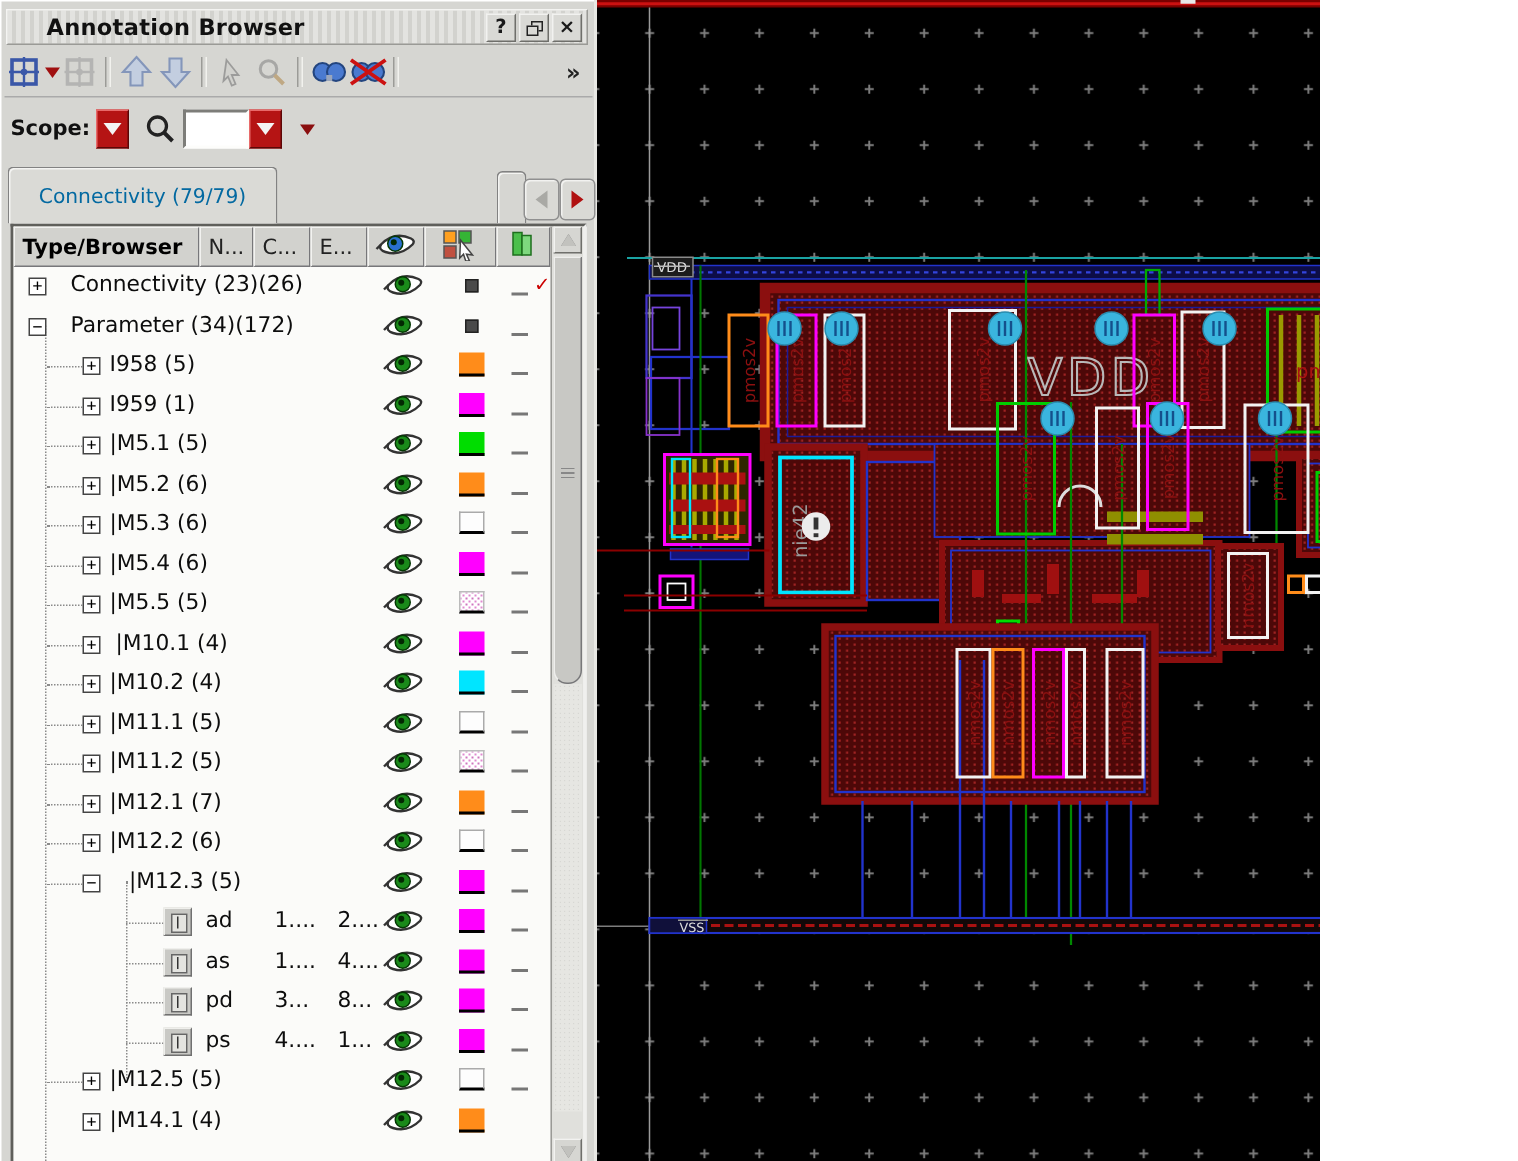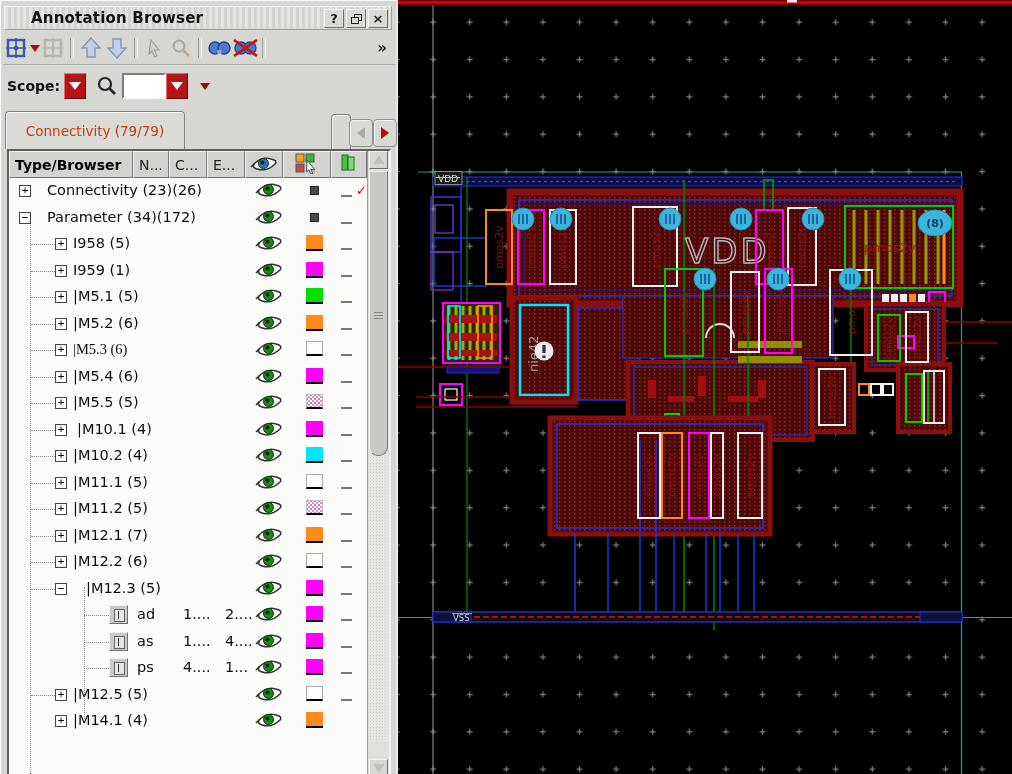--- a/index.html
+++ b/index.html
@@ -1,16 +1,16 @@
 <!DOCTYPE html>
 <html><head>
 <meta charset="utf-8">
 <style>
   html,body{margin:0;padding:0;background:#fff;}
-  #stage{position:relative;width:1012px;height:774px;overflow:hidden;background:#e8e8e4;
+  #stage{position:relative;width:880px;height:774px;overflow:hidden;background:#e8e8e4;
          font-family:"DejaVu Sans","Liberation Sans",sans-serif;-webkit-font-smoothing:none;}
   
   #win{position:absolute;left:0;top:0;width:396px;height:774px;background:#d6d6d2;
        border-left:1px solid #fff;border-top:1px solid #fff;box-sizing:border-box;}
   #titlebar{position:absolute;left:3px;top:5px;width:388px;height:24px;
     background:repeating-linear-gradient(90deg,#e3e3e0 0 3px,#d2d2ce 3px 6px);
     border:1px solid #9a9a96;border-top-color:#f4f4f2;border-left-color:#f4f4f2;
     display:flex;align-items:center;box-sizing:border-box;}
   #titlebar .t{font-weight:bold;font-size:15px;color:#111;padding-left:26px;letter-spacing:.2px;}
   .tbtns{margin-left:auto;display:flex;gap:2px;padding-right:3px;}
@@ -32,21 +32,21 @@
   #scoperow .lbl{font-weight:bold;font-size:14px;color:#111;margin-right:4px;}
   .combo{display:flex;height:26px;}
   .field{background:#fff;border:2px solid;border-color:#7d7d79 #fdfdfb #fdfdfb #7d7d79;
     font-size:13.5px;color:#222;display:flex;align-items:center;padding:0 4px;white-space:nowrap;overflow:hidden;box-sizing:border-box;}
   .redbtn{width:22px;height:26px;background:#b51414;border:1px solid;border-color:#e86a6a #5c0606 #5c0606 #e86a6a;
     display:flex;align-items:center;justify-content:center;box-sizing:border-box;}
   .redbtn .w{width:0;height:0;border-left:6px solid transparent;border-right:6px solid transparent;border-top:8px solid #f4f4f4;}
   
   #tabsrow{position:absolute;left:0;top:106px;width:396px;height:42px;}
   .tab{position:absolute;bottom:0;height:34px;background:#d6d6d2;border:1px solid #828282;border-bottom:none;
-    border-radius:4px 4px 0 0;display:flex;align-items:center;justify-content:center;font-size:13.5px;color:#c2410c;
+    border-radius:4px 4px 0 0;display:flex;align-items:center;justify-content:center;font-size:13.5px;color:#0369a1;
     box-shadow:inset 1px 1px 0 #f4f4f2;}
   .tab.active{height:37px;background:#dadad6;z-index:2;}
   .tabscroll{position:absolute;bottom:2px;width:22px;height:26px;background:#d9d9d5;border:1px solid #909090;border-radius:4px;
     display:flex;align-items:center;justify-content:center;box-shadow:inset 1px 1px 0 #f2f2f0;}
   .ltri{width:0;height:0;border-top:6px solid transparent;border-bottom:6px solid transparent;border-right:8px solid #a9a9a5;}
   .rtri{width:0;height:0;border-top:6px solid transparent;border-bottom:6px solid transparent;border-left:8px solid #b01010;}
   
   #treewrap{position:absolute;left:6px;top:148px;width:384px;height:630px;background:#fbfbf9;
     border:2px solid;border-color:#5f5f5b #f0f0ee #f0f0ee #5f5f5b;box-sizing:border-box;overflow:hidden;}
   #thead{position:absolute;left:0;top:0;width:359px;height:27px;display:flex;}
@@ -315,21 +315,21 @@
                 <path d="M4 10 L1 13" stroke="#333" stroke-width="1.6"></path>
                 <circle cx="13.5" cy="9.5" r="5" fill="#1a8a1a" stroke="#043804" stroke-width="1"></circle>
                 <circle cx="12.5" cy="8.5" r="2" fill="#032803"></circle>
               </svg></span>
             <span class="sw sw-orange"></span>
             <span class="dash"></span>
           </div>
           <div class="trow">
             <div class="exp" style="left: 46px;">+</div>
             <div class="stub" style="left: 22px; width: 24px;"></div>
-            <span class="rlabel" style="left: 64px; font-family: Liberation Serif, serif;">|M5.3 (6)</span>
+            <span class="rlabel" style="left: 64px;">|M5.3 (6)</span>
             <span class="eye"><svg width="28" height="19" viewBox="0 0 28 19">
                 <path d="M4 10 Q13 1 24 6 Q27 7.5 25 10 Q17 18 7 15 Q2 13.5 4 10Z" fill="#fff" stroke="#333" stroke-width="1.6"></path>
                 <path d="M4 10 L1 13" stroke="#333" stroke-width="1.6"></path>
                 <circle cx="13.5" cy="9.5" r="5" fill="#1a8a1a" stroke="#043804" stroke-width="1"></circle>
                 <circle cx="12.5" cy="8.5" r="2" fill="#032803"></circle>
               </svg></span>
             <span class="sw sw-white"></span>
             <span class="dash"></span>
           </div>
           <div class="trow">
@@ -467,20 +467,37 @@
             <span class="dash"></span>
           </div>
           <div class="trow">
             <div class="stub" style="left: 75px; width: 25px;"></div>
             <div class="picon">
               <div></div>
             </div>
             <span class="rlabel" style="left: 128px;">as</span>
             <span class="rval" style="left: 174px;">1....</span>
             <span class="rval" style="left: 216px;">4....</span>
+            <span class="eye"><svg width="28" height="19" viewBox="0 0 28 19">
+                <path d="M4 10 Q13 1 24 6 Q27 7.5 25 10 Q17 18 7 15 Q2 13.5 4 10Z" fill="#fff" stroke="#333" stroke-width="1.6"></path>
+                <path d="M4 10 L1 13" stroke="#333" stroke-width="1.6"></path>
+                <circle cx="13.5" cy="9.5" r="5" fill="#1a8a1a" stroke="#043804" stroke-width="1"></circle>
+                <circle cx="12.5" cy="8.5" r="2" fill="#032803"></circle>
+              </svg></span>
+            <span class="sw sw-magenta"></span>
+            <span class="dash"></span>
+          </div>
+          <div class="trow">
+            <div class="stub" style="left: 75px; width: 25px;"></div>
+            <div class="picon">
+              <div></div>
+            </div>
+            <span class="rlabel" style="left: 128px;">pd</span>
+            <span class="rval" style="left: 174px;">3...</span>
+            <span class="rval" style="left: 216px;">8...</span>
             <span class="eye"><svg width="28" height="19" viewBox="0 0 28 19">
                 <path d="M4 10 Q13 1 24 6 Q27 7.5 25 10 Q17 18 7 15 Q2 13.5 4 10Z" fill="#fff" stroke="#333" stroke-width="1.6"></path>
                 <path d="M4 10 L1 13" stroke="#333" stroke-width="1.6"></path>
                 <circle cx="13.5" cy="9.5" r="5" fill="#1a8a1a" stroke="#043804" stroke-width="1"></circle>
                 <circle cx="12.5" cy="8.5" r="2" fill="#032803"></circle>
               </svg></span>
             <span class="sw sw-magenta"></span>
             <span class="dash"></span>
           </div>
           <div class="trow">

